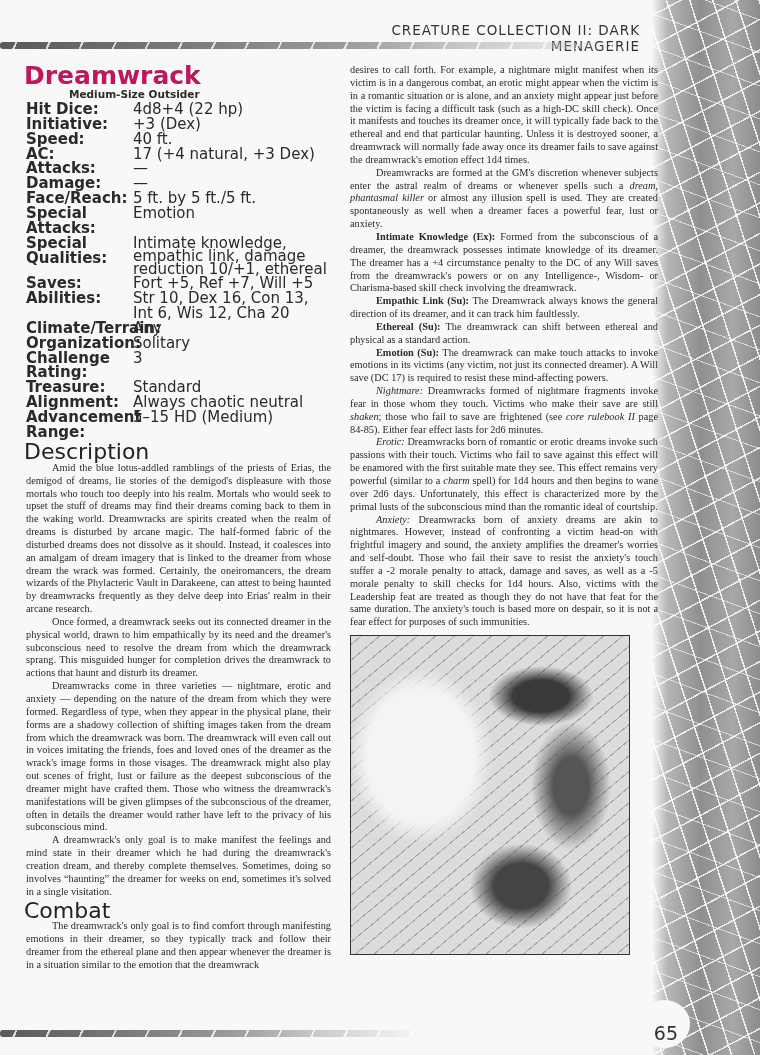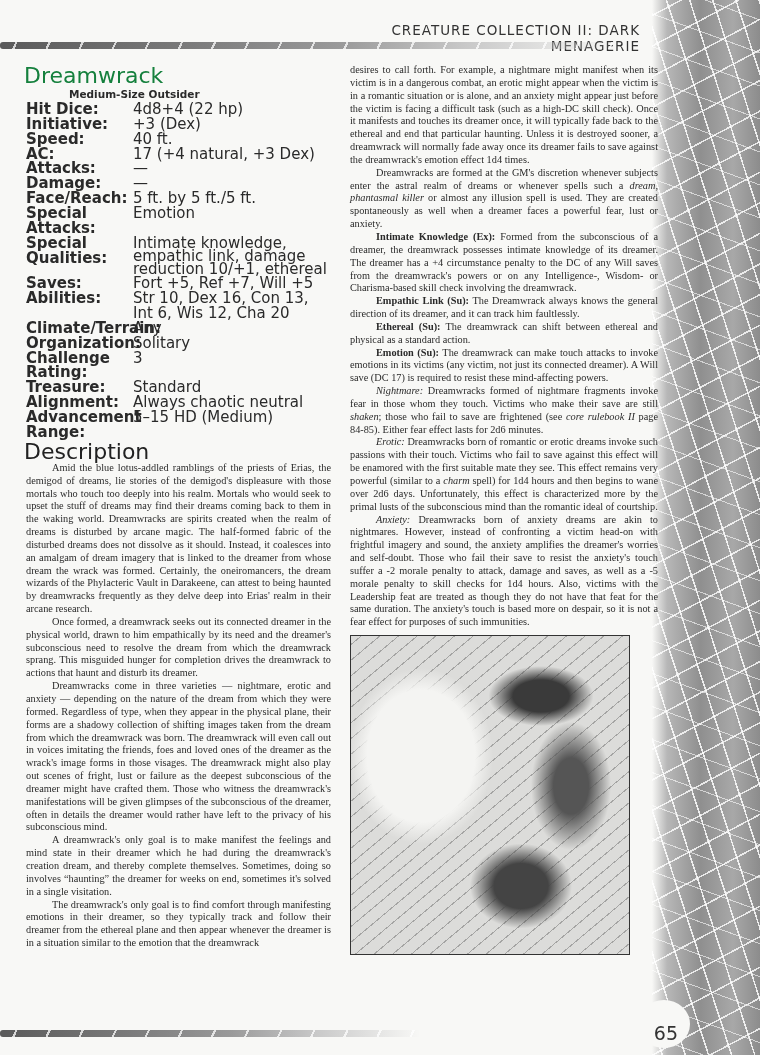--- a/index.html
+++ b/index.html
@@ -18,21 +18,21 @@
             repeating-linear-gradient(72deg, rgba(255,255,255,0) 0 9px, rgba(255,255,255,.85) 9px 10.5px, rgba(255,255,255,0) 10.5px 22px),
             repeating-linear-gradient(152deg, rgba(255,255,255,0) 0 13px, rgba(255,255,255,.8) 13px 14.5px, rgba(255,255,255,0) 14.5px 27px),
             repeating-linear-gradient(20deg, rgba(255,255,255,0) 0 17px, rgba(255,255,255,.6) 17px 18px, rgba(255,255,255,0) 18px 31px),
             linear-gradient(90deg,#f8f8f6 0%,#b7b7b7 14%,#8f8f8f 45%,#a8a8a8 75%,#8c8c8c 100%); }
   .page-num-blob { position:absolute; right:70px; top:1000px; width:52px; height:48px; background:#f8f8f6; border-radius:50%; }
   .page-number { position:absolute; right:82px; top:1010px; font-family:"DejaVu Sans", sans-serif; font-size:19px; color:#333;margin-top:12px; }
 
   .col { position:absolute; top:64px; width:305px; font-size:10.3px; line-height:12.85px; }
   .col-left { left:26px; }
   .col-right { left:350px; width:308px; }
-  h1.creature-name { margin:6px 0 4px -2px; font-family:"DejaVu Sans", sans-serif; font-weight:normal; font-size:22px; color:#15803d; letter-spacing:0; }
+  h1.creature-name { margin:6px 0 4px -2px; font-family:"DejaVu Sans", sans-serif; font-weight:bold; font-size:25px; color:#be185d; letter-spacing:0; }
   h2.section { margin:6px 0 3px -2px; font-family:"DejaVu Sans", sans-serif; font-weight:normal; font-size:22px; color:#222; }
   .stat-type { margin-left:43px; font-family:"DejaVu Sans", sans-serif; font-weight:bold; font-size:10.5px; line-height:15px; }
   .stats { font-family:"DejaVu Sans", sans-serif; font-size:15px; line-height:14.9px; }
   .stat-row { display:flex; }
   .stat-label { width:107px; flex:none; font-weight:bold; }
   .stat-value { flex:1; }
   p { margin:0; text-align:justify; text-indent:26px; }
   p.noindent { text-indent:0; }
   .ability-name { font-weight:bold; }
   .illustration { margin-top:6px; width:278px; height:318px; border:1.5px solid #333; position:relative; overflow:hidden;
@@ -128,20 +128,21 @@
         <span class="stat-value">5–15 HD (Medium)</span>
       </div>
   </div>
 
   <h2 class="section">Description</h2>
   <p>Amid the blue lotus-addled ramblings of the priests of Erias, the demigod of dreams, lie stories of the demigod's displeasure with those mortals who touch too deeply into his realm. Mortals who would seek to upset the stuff of dreams may find their dreams coming back to them in the waking world. Dreamwracks are spirits created when the realm of dreams is disturbed by arcane magic. The half-formed fabric of the disturbed dreams does not dissolve as it should. Instead, it coalesces into an amalgam of dream imagery that is linked to the dreamer from whose dream the wrack was formed. Certainly, the oneiromancers, the dream wizards of the Phylacteric Vault in Darakeene, can attest to being haunted by dreamwracks frequently as they delve deep into Erias' realm in their arcane research.</p>
   <p>Once formed, a dreamwrack seeks out its connected dreamer in the physical world, drawn to him empathically by its need and the dreamer's subconscious need to resolve the dream from which the dreamwrack sprang. This misguided hunger for completion drives the dreamwrack to actions that haunt and disturb its dreamer.</p>
   <p>Dreamwracks come in three varieties — nightmare, erotic and anxiety — depending on the nature of the dream from which they were formed. Regardless of type, when they appear in the physical plane, their forms are a shadowy collection of shifting images taken from the dream from which the dreamwrack was born. The dreamwrack will even call out in voices imitating the friends, foes and loved ones of the dreamer as the wrack's image forms in those visages. The dreamwrack might also play out scenes of fright, lust or failure as the deepest subconscious of the dreamer might have crafted them. Those who witness the dreamwrack's manifestations will be given glimpses of the subconscious of the dreamer, often in details the dreamer would rather have left to the privacy of his subconscious mind.</p>
   <p>A dreamwrack's only goal is to make manifest the feelings and mind state in their dreamer which he had during the dreamwrack's creation dream, and thereby complete themselves. Sometimes, doing so involves “haunting” the dreamer for weeks on end, sometimes it's solved in a single visitation.</p>
 
+  <h2 class="section">Combat</h2>
   <p>The dreamwrack's only goal is to find comfort through manifesting emotions in their dreamer, so they typically track and follow their dreamer from the ethereal plane and then appear whenever the dreamer is in a situation similar to the emotion that the dreamwrack</p>
 </div>
 
 <div class="col col-right">
   <p class="noindent">desires to call forth. For example, a nightmare might manifest when its victim is in a dangerous combat, an erotic might appear when the victim is in a romantic situation or is alone, and an anxiety might appear just before the victim is facing a difficult task (such as a high-DC skill check). Once it manifests and touches its dreamer once, it will typically fade back to the ethereal and end that particular haunting. Unless it is destroyed sooner, a dreamwrack will normally fade away once its dreamer fails to save against the dreamwrack's emotion effect 1d4 times.</p>
   <p><span>Dreamwracks are formed at the GM's discretion whenever subjects enter the astral realm of dreams or whenever spells such a </span><i>dream</i><span>, </span><i>phantasmal killer</i><span> or almost any illusion spell is used. They are created spontaneously as well when a dreamer faces a powerful fear, lust or anxiety.</span></p>
 
   <p><span class="ability-name">Intimate Knowledge (Ex):</span><span> Formed from the subconscious of a dreamer, the dreamwrack possesses intimate knowledge of its dreamer. The dreamer has a +4 circumstance penalty to the DC of any Will saves from the dreamwrack's powers or on any Intelligence-, Wisdom- or Charisma-based skill check involving the dreamwrack.</span></p>
   <p><span class="ability-name">Empathic Link (Su):</span><span> The Dreamwrack always knows the general direction of its dreamer, and it can track him faultlessly.</span></p>
   <p><span class="ability-name">Ethereal (Su):</span><span> The dreamwrack can shift between ethereal and physical as a standard action.</span></p>

